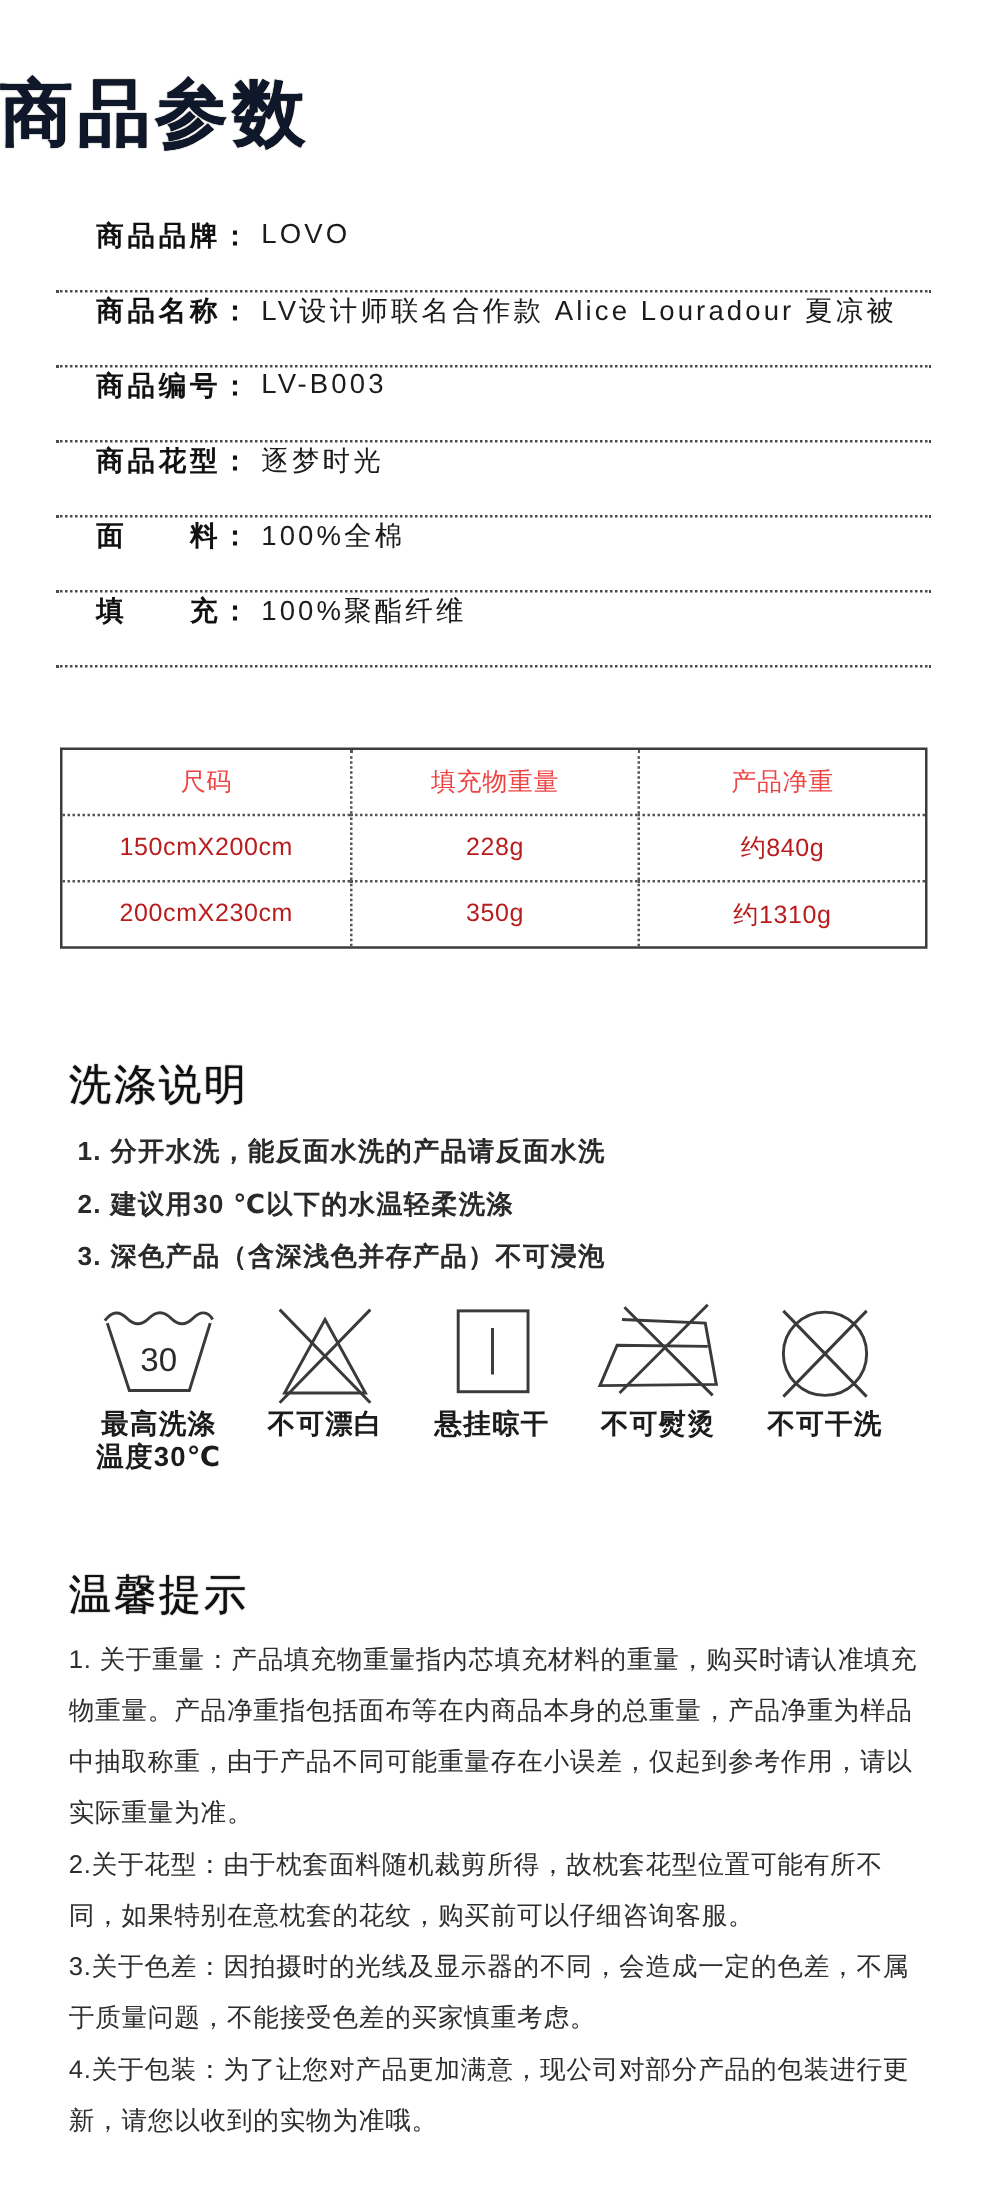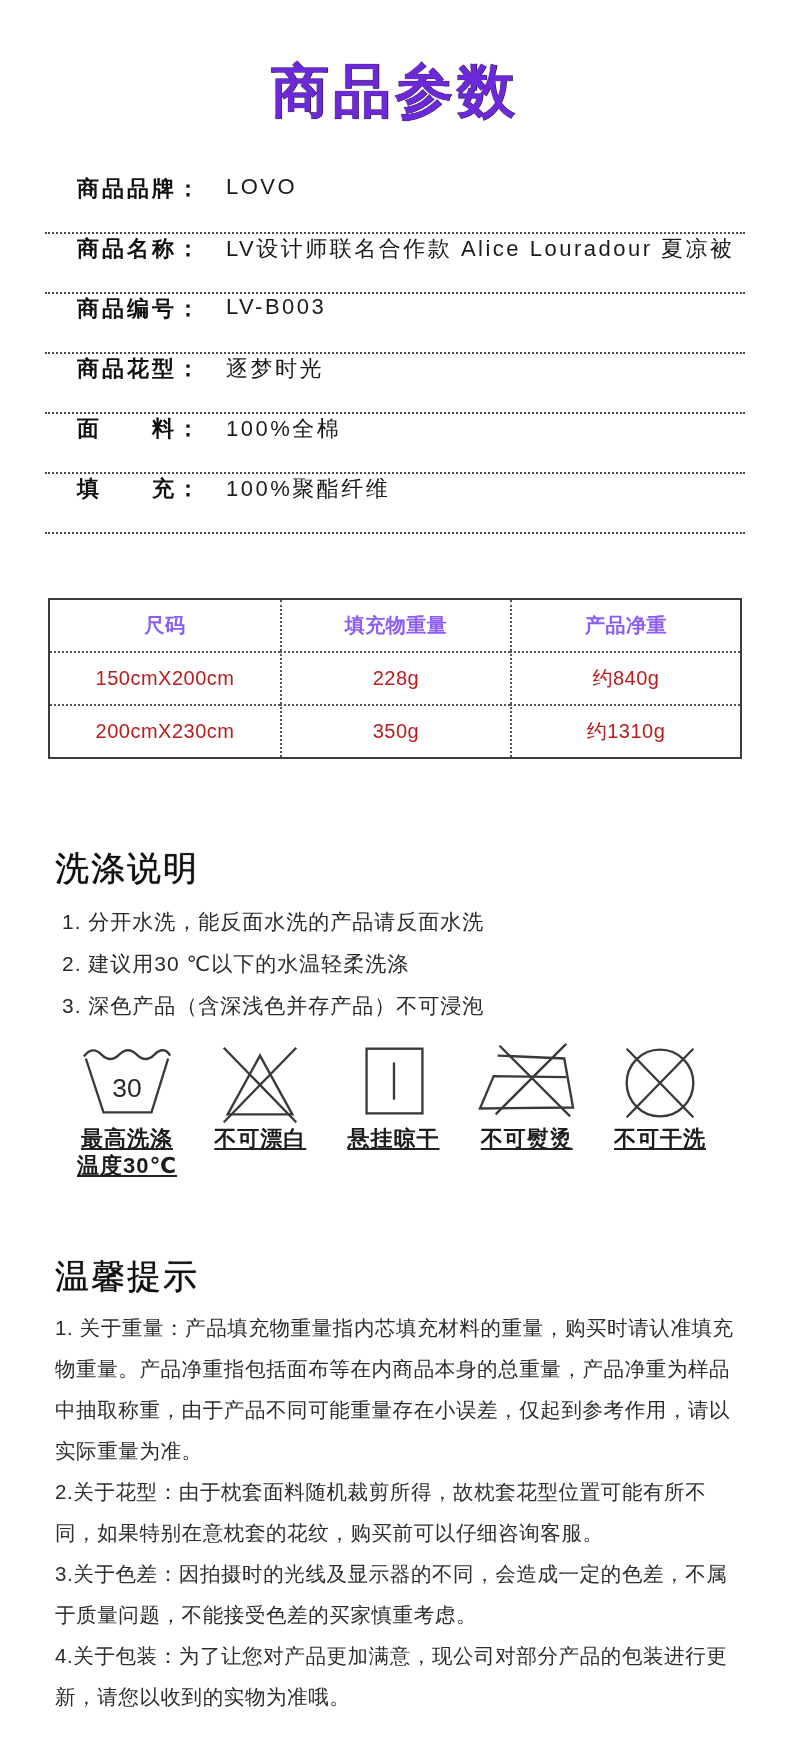--- a/index.html
+++ b/index.html
@@ -2,56 +2,56 @@
 <html><head>
 <meta charset="utf-8">
 <style>
   html,body{margin:0;padding:0;background:#ffffff;}
   .page{
     width:790px;height:1762px;background:#ffffff;overflow:hidden;position:relative;
     font-family:"Liberation Sans","DejaVu Sans",sans-serif;color:#222;
   }
   
   .main-title{
-    margin-top:50px;text-align:center;font-size:58px;line-height:82px;
-    font-weight:900;color:#6d28d9;letter-spacing:4px;
+    margin-top:50px;font-size:58px;line-height:82px;
+    font-weight:900;color:#0f172a;letter-spacing:4px;
     text-shadow:0 0 1px #0d0d0d, 0.5px 0 0 #0d0d0d;
   }
   
   .params{margin:42px 45px 0 45px;}
   .param-row{
     height:58px;display:flex;align-items:flex-start;padding-left:32px;
     border-bottom:2px dotted #4a4a4a;font-size:22px;color:#1b1b1b;
   }
   .param-label{font-weight:bold;letter-spacing:3px;white-space:pre;color:#111;}
-  .param-value{letter-spacing:2.5px;margin-left:24px;white-space:pre;}
+  .param-value{letter-spacing:2.5px;margin-left:7px;white-space:pre;}
   
   .size-table{
     width:694px;margin:64px 0 0 48px;border:2px solid #3c3c3c;
     border-collapse:separate;border-spacing:0;table-layout:fixed;
   }
   .size-table th,.size-table td{
     height:51px;text-align:center;vertical-align:middle;padding:0;
     font-size:20px;color:#b91c1c;letter-spacing:0.5px;
   }
-  .size-table th{font-weight:bold;color:#8b5cf6;margin-left:45px;}
+  .size-table th{font-weight:normal;color:#ef4444;margin-left:45px;}
   .size-table th + th,.size-table td + td{border-left:2px dotted #555;}
   .size-table tbody td{border-top:2px dotted #555;}
   
   .section-heading{
     margin:0 0 0 55px;font-size:34px;line-height:46px;font-weight:normal;
     color:#0f0f0f;letter-spacing:2px;text-shadow:0 0 1px #0f0f0f;
   }
   .wash-heading{margin-top:86px;}
   .tips-heading{margin-top:74px;}
   
   .wash-items{margin:10px 45px 0 62px;}
-  .wash-item{font-size:21px;line-height:42px;color:#2a2a2a;letter-spacing:1px;}
+  .wash-item{font-size:21px;line-height:42px;color:#2a2a2a;letter-spacing:1px;font-weight:bold;}
   
-  .care-icons{margin:14px 0 0 65px;width:657px;display:flex;justify-content:space-between;text-decoration:underline;}
+  .care-icons{margin:14px 0 0 65px;width:657px;display:flex;justify-content:space-between;}
   .icon-cell{width:124px;display:flex;flex-direction:column;align-items:center;}
   .icon-cell svg{width:98px;height:84px;display:block;}
   .icon-label{
     margin-top:0;font-size:22px;line-height:27px;font-weight:bold;
     color:#1c1c1c;text-align:center;white-space:pre-line;letter-spacing:1px;
   }
   .care-stroke{stroke:#3a3a3a;stroke-width:2.4;fill:none;}
   .tub-num{font-size:27px;fill:#2a2a2a;font-family:"Liberation Sans","DejaVu Sans",sans-serif;}
   
   .tips{margin:8px 44px 0 55px;width:692px;}

